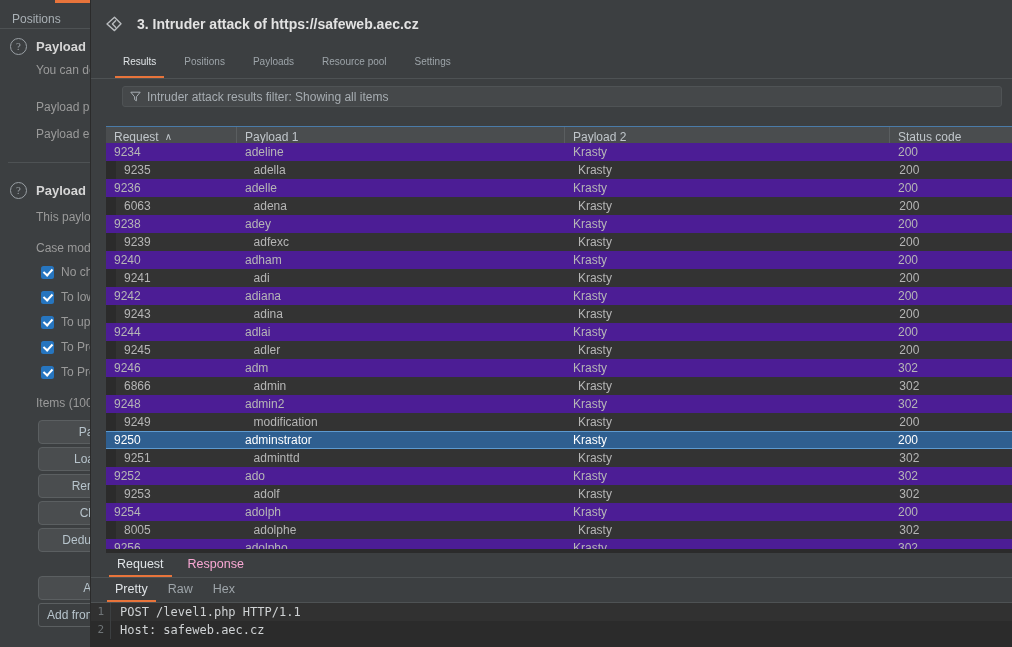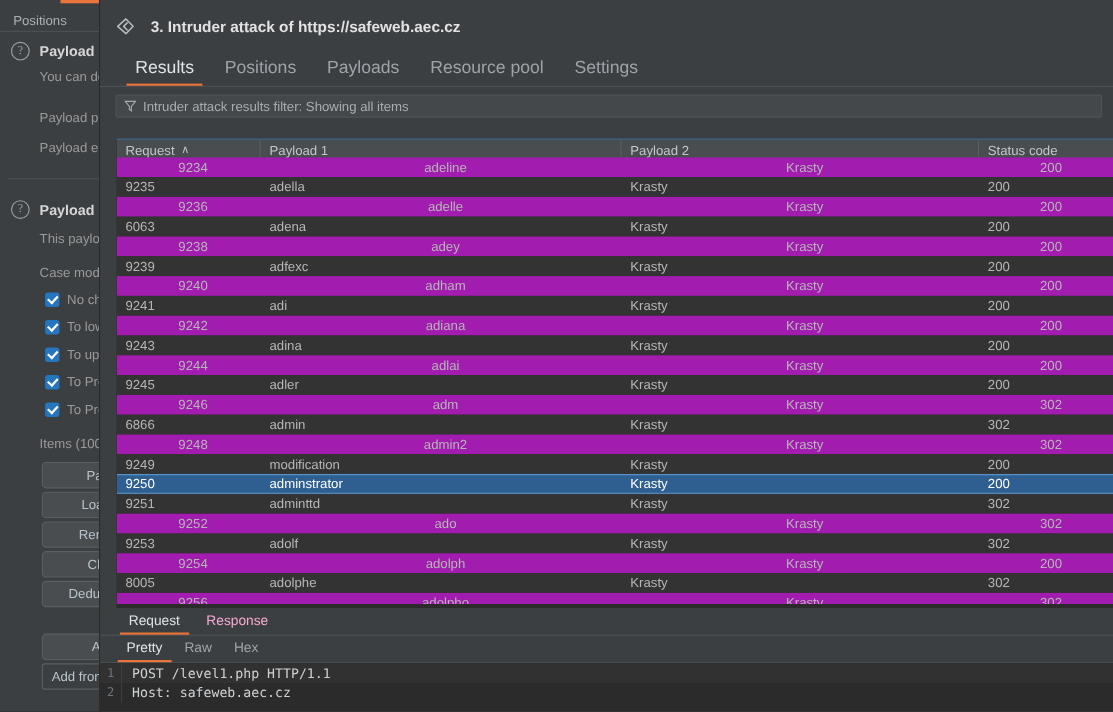--- a/index.html
+++ b/index.html
@@ -106,36 +106,36 @@
 
   
   .modal-tabs {
     position: relative; height: 31px; width: 100%;
     display: flex; align-items: flex-end;
     border-bottom: 1px solid #4e5254;
     padding-left: 18px;
   }
   .mtab {
     position: relative; height: 30px; line-height: 28px;
-    padding: 0 14px; font-size: 16px; color: #9da4a9; white-space: nowrap;
+    padding: 0 14px; font-size: 10px; color: #9da4a9; white-space: nowrap;
     cursor: default;
   }
   .mtab.active { color: #dfe3e6; }
   .mtab.active::after {
     content: ""; position: absolute; left: 6px; right: 6px; bottom: 0;
     height: 2px; background: #e8743b;
   }
 
   
   .filter-wrap {
     padding: 7px 10px 6px 14px;
   }
   .filter-bar {
     height: 21px; background: #45484a; border: 1px solid #4f5355; border-radius: 3px;
-    display: flex; align-items: center; padding-left: 7px;
+    display: flex; align-items: center; padding-left: 7px; margin-left: 17px;
   }
   .funnel {
     width: 11px; height: 11px; flex: 0 0 auto; margin-right: 6px;
   }
   .filter-text { font-size: 12px; color: #a7adb2; white-space: nowrap; }
 
   
   .table-wrap {
     position: absolute; left: 105px - 90px; top: 126px;
     left: 15px; width: 907px; top: 126px; height: 427px;
@@ -156,22 +156,22 @@
   .col-req { width: 131px; }
   .col-p1  { width: 328px; }
   .col-p2  { width: 325px; }
   .col-sc  { width: 123px; border-right: none; }
 
   .tbody { position: relative; height: 406px; overflow: hidden; }
   .trow {
     display: flex; height: 18px; line-height: 18px;
     font-size: 12px; color: #b6b6b6;
   }
-  .trow.odd  { background: #a21caf; text-align: center; }
-  .trow.even { background: #333333; }
+  .trow.odd  { background: #4c1d95; }
+  .trow.even { background: #333333; margin-left: 10px; }
   .trow.sel  {
     background: #2f5f90; color: #ffffff;
     border-top: 1px solid #5d9ad0; border-bottom: 1px solid #5d9ad0;
     height: 18px; line-height: 16px;
   }
   .td { padding-left: 8px; white-space: nowrap; overflow: hidden; }
   .td-req { width: 131px; }
   .td-p1  { width: 328px; }
   .td-p2  { width: 325px; }
   .td-sc  { width: 123px; }

